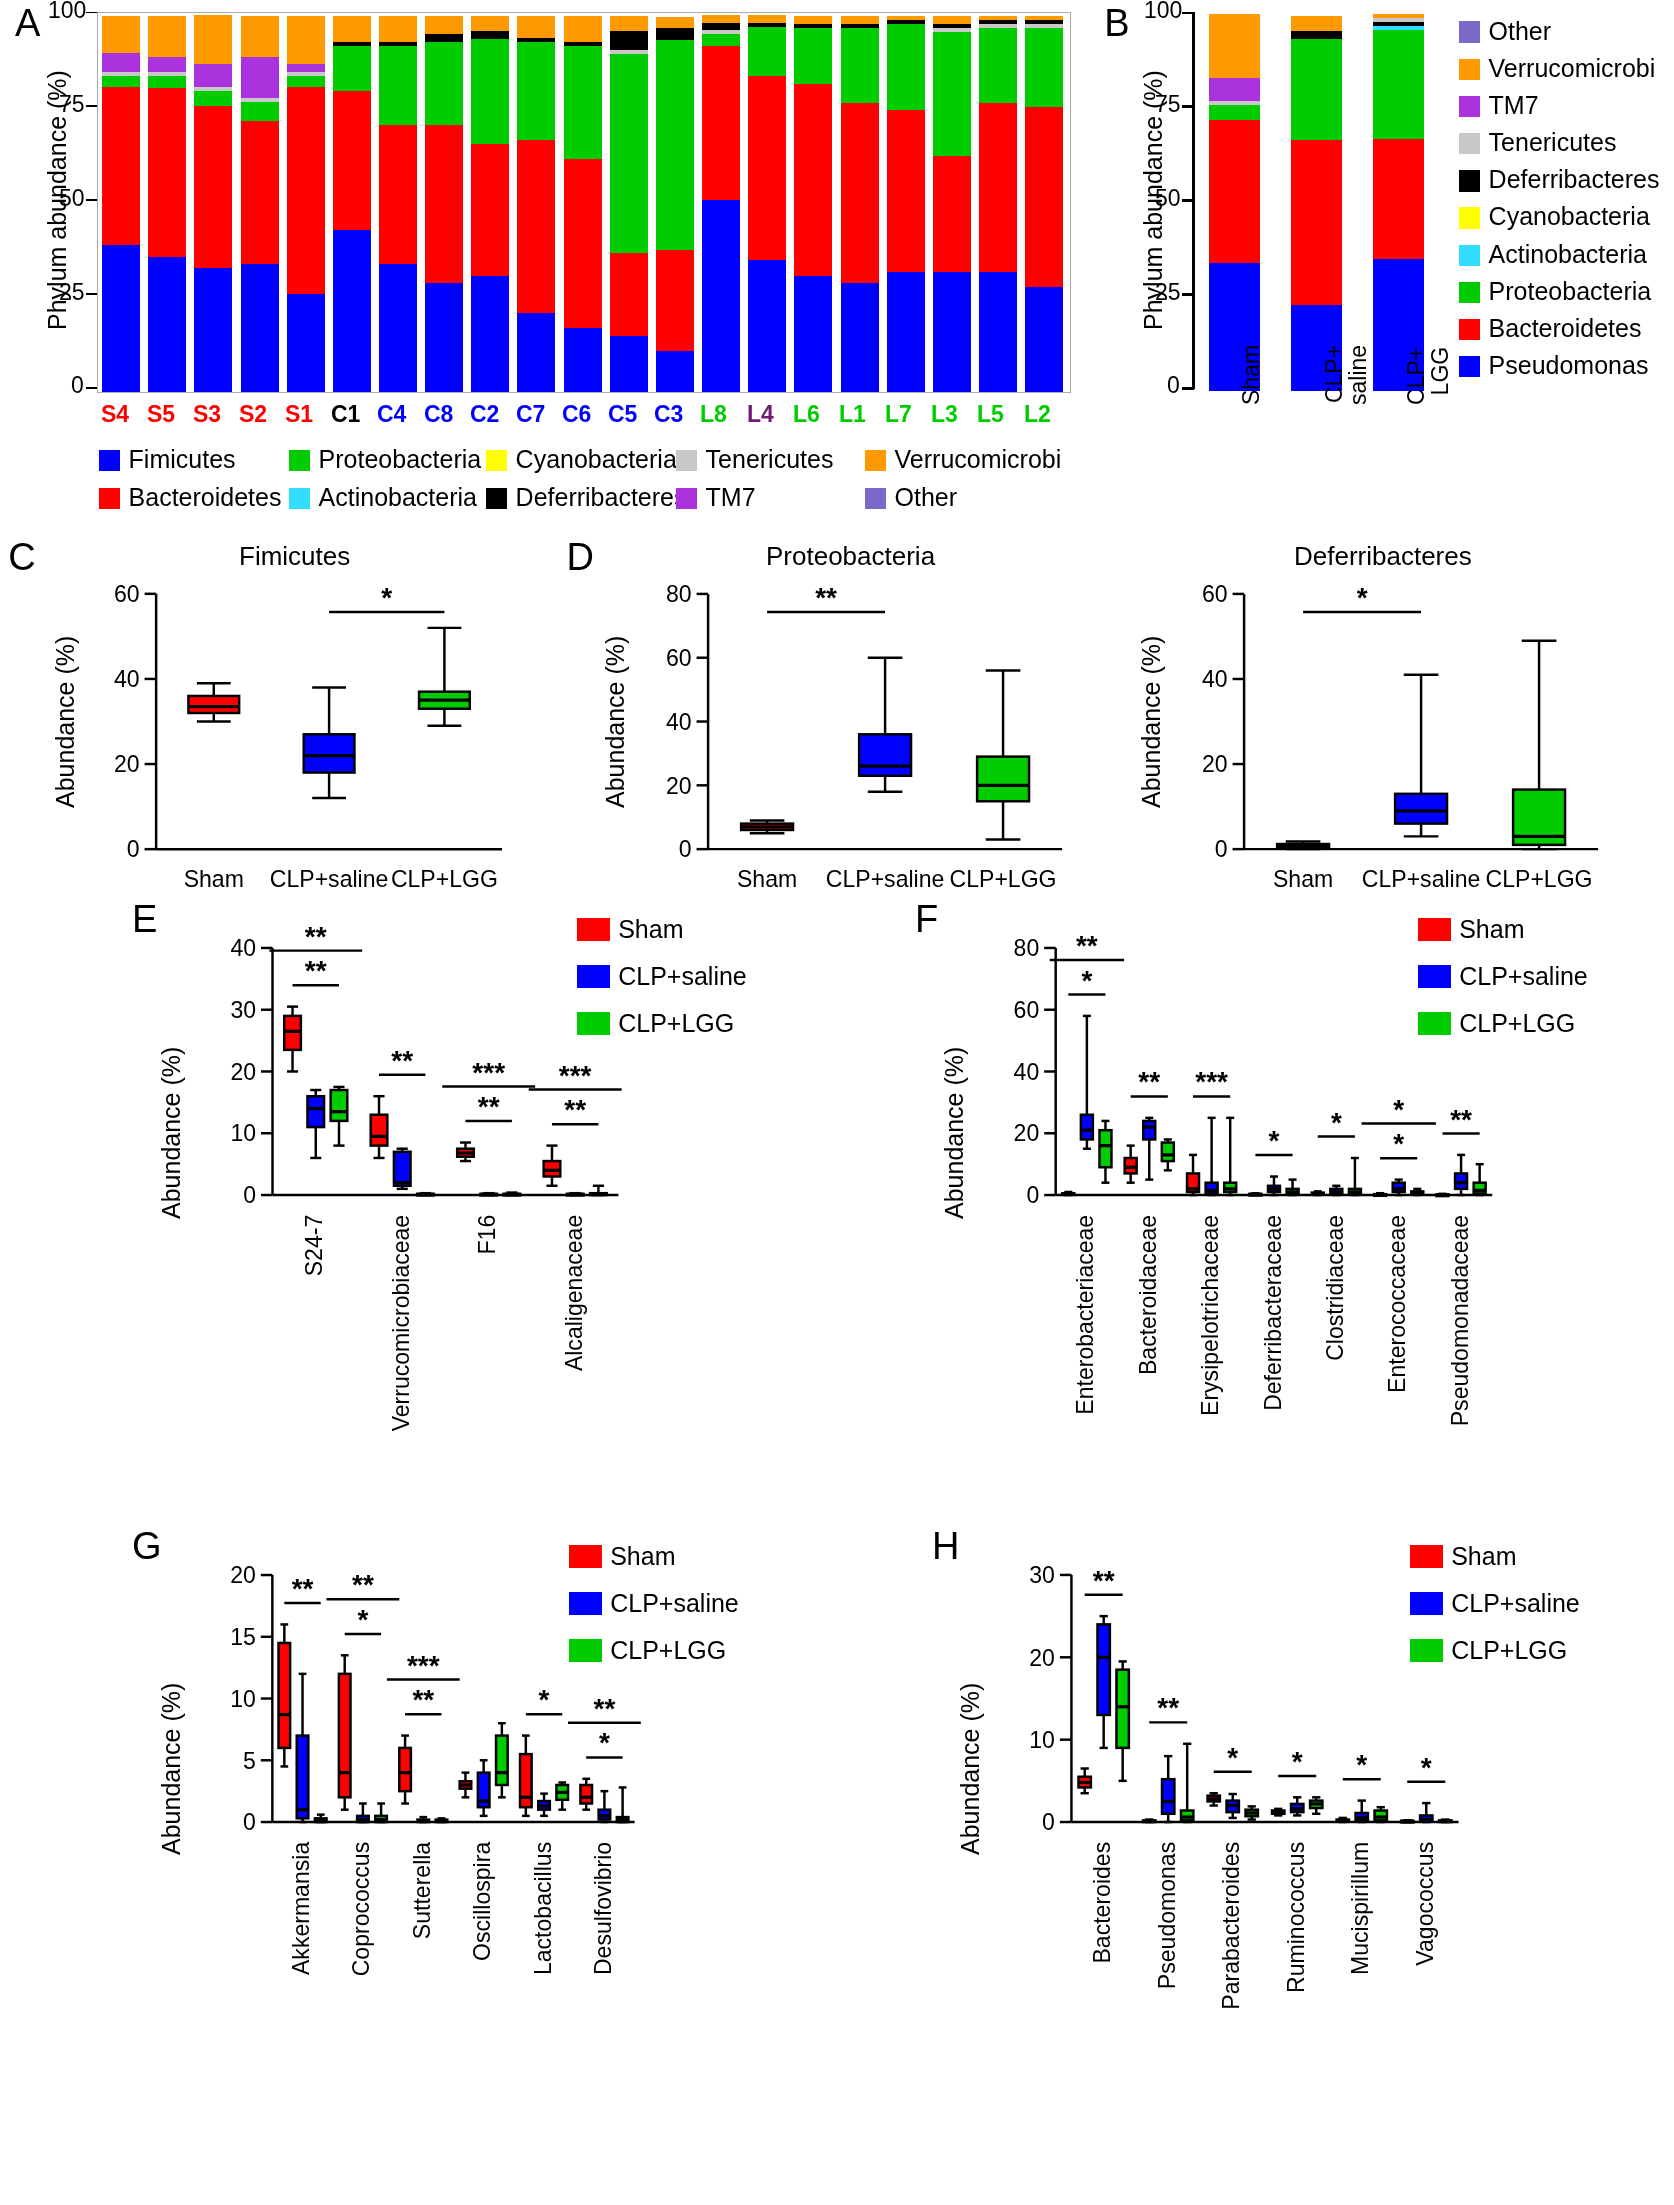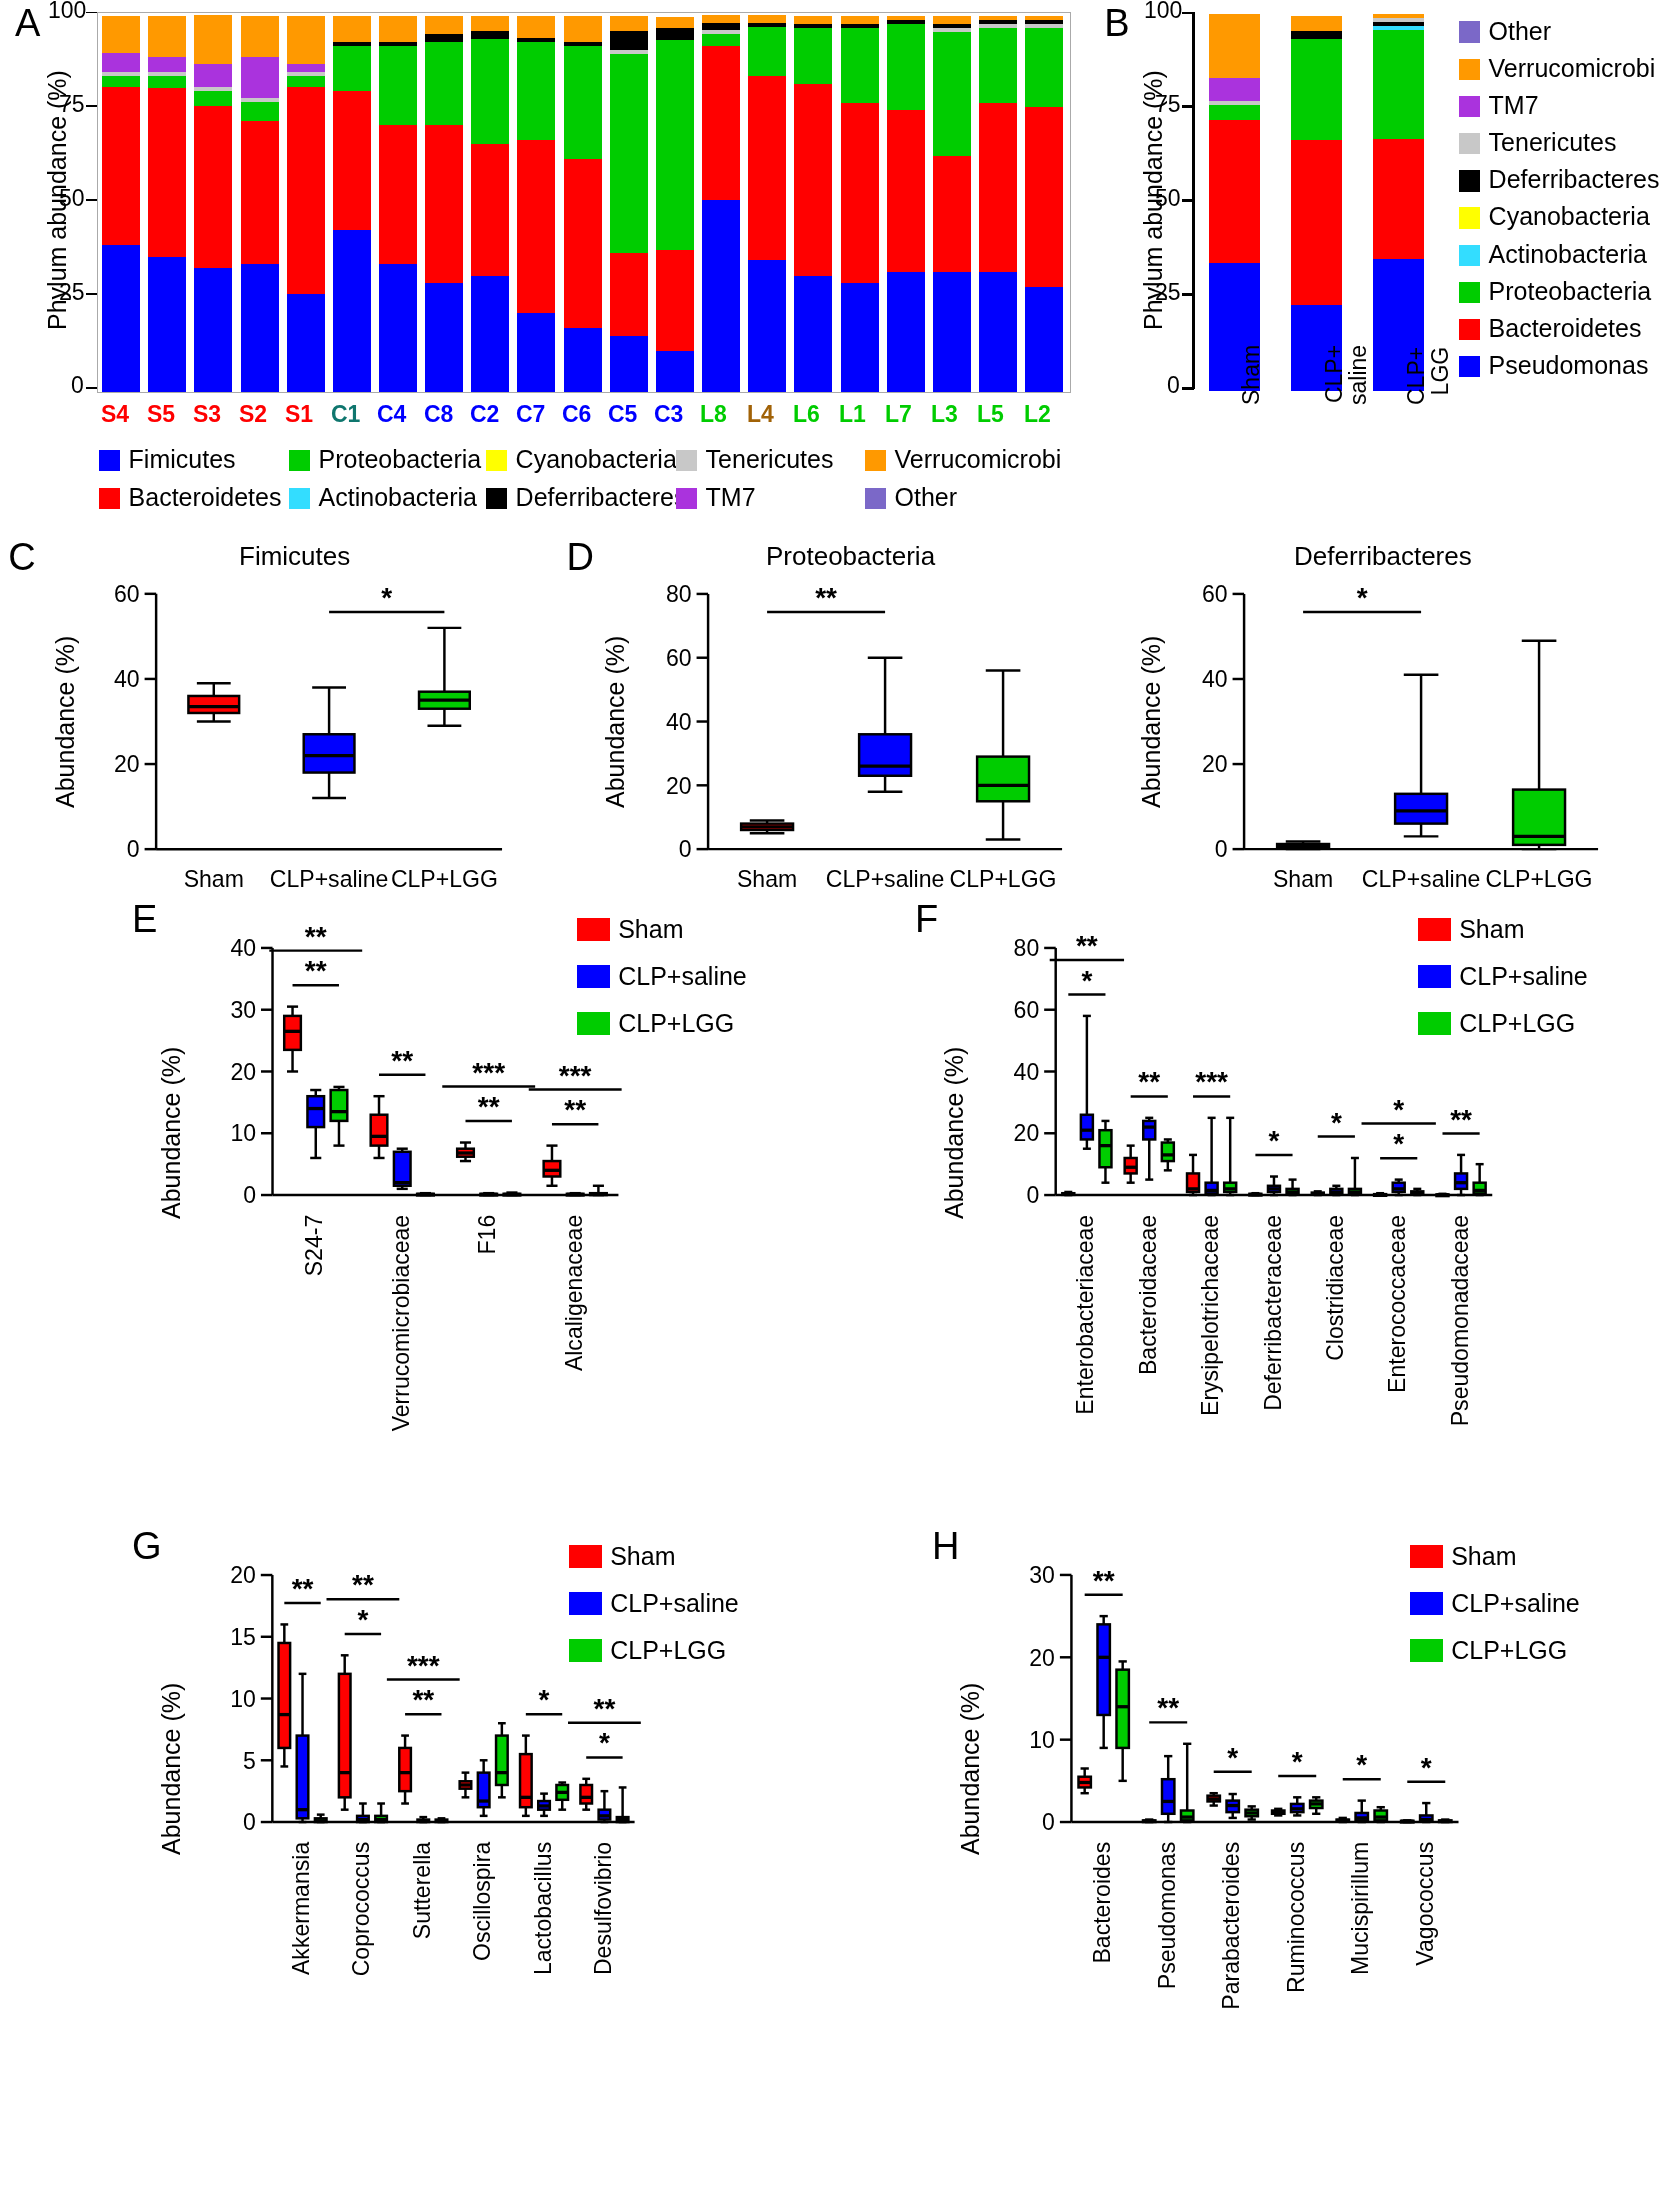--- a/index.html
+++ b/index.html
@@ -194,30 +194,30 @@
         <div class="seg" style="background: rgb(0, 0, 0); height: 3.8px;"></div>
         <div class="seg" style="background: rgb(255, 153, 0); height: 3.8px;"></div>
       </div>
     </div>
   <div id="a-xlabels">
       <div class="catlab" style="color: rgb(255, 0, 0); left: 101px; top: 401px; font-weight: 700;">S4</div>
       <div class="catlab" style="color: rgb(255, 0, 0); left: 147px; top: 401px; font-weight: 700;">S5</div>
       <div class="catlab" style="color: rgb(255, 0, 0); left: 193px; top: 401px; font-weight: 700;">S3</div>
       <div class="catlab" style="color: rgb(255, 0, 0); left: 239px; top: 401px; font-weight: 700;">S2</div>
       <div class="catlab" style="color: rgb(255, 0, 0); left: 285px; top: 401px; font-weight: 700;">S1</div>
-      <div class="catlab" style="color: #0f766e; left: 331px; top: 401px; font-weight: 700;">C1</div>
+      <div class="catlab" style="color: #000000; left: 331px; top: 401px; font-weight: 700;">C1</div>
       <div class="catlab" style="color: rgb(0, 0, 255); left: 377px; top: 401px; font-weight: 700;">C4</div>
       <div class="catlab" style="color: rgb(0, 0, 255); left: 424px; top: 401px; font-weight: 700;">C8</div>
       <div class="catlab" style="color: rgb(0, 0, 255); left: 470px; top: 401px; font-weight: 700;">C2</div>
       <div class="catlab" style="color: rgb(0, 0, 255); left: 516px; top: 401px; font-weight: 700;">C7</div>
       <div class="catlab" style="color: rgb(0, 0, 255); left: 562px; top: 401px; font-weight: 700;">C6</div>
       <div class="catlab" style="color: rgb(0, 0, 255); left: 608px; top: 401px; font-weight: 700;">C5</div>
       <div class="catlab" style="color: rgb(0, 0, 255); left: 654px; top: 401px; font-weight: 700;">C3</div>
       <div class="catlab" style="color: rgb(0, 204, 0); left: 700px; top: 401px; font-weight: 700;">L8</div>
-      <div class="catlab" style="color: #a16207; left: 747px; top: 401px; font-weight: 700;">L4</div>
+      <div class="catlab" style="color: #701a75; left: 747px; top: 401px; font-weight: 700;">L4</div>
       <div class="catlab" style="color: rgb(0, 204, 0); left: 793px; top: 401px; font-weight: 700;">L6</div>
       <div class="catlab" style="color: rgb(0, 204, 0); left: 839px; top: 401px; font-weight: 700;">L1</div>
       <div class="catlab" style="color: rgb(0, 204, 0); left: 885px; top: 401px; font-weight: 700;">L7</div>
       <div class="catlab" style="color: rgb(0, 204, 0); left: 931px; top: 401px; font-weight: 700;">L3</div>
       <div class="catlab" style="color: rgb(0, 204, 0); left: 977px; top: 401px; font-weight: 700;">L5</div>
       <div class="catlab" style="color: rgb(0, 204, 0); left: 1024px; top: 401px; font-weight: 700;">L2</div>
     </div>
   <div id="a-legend" style="position:absolute;left:99px;top:445px;width:997px;">
       <div class="legend-row" style="position: absolute; left: 0px; top: 0px;"><span class="legend-sq" style="background: rgb(0, 0, 255);"></span><span>Fimicutes</span></div>
       <div class="legend-row" style="position: absolute; left: 190px; top: 0px;"><span class="legend-sq" style="background: rgb(0, 204, 0);"></span><span>Proteobacteria</span></div>

